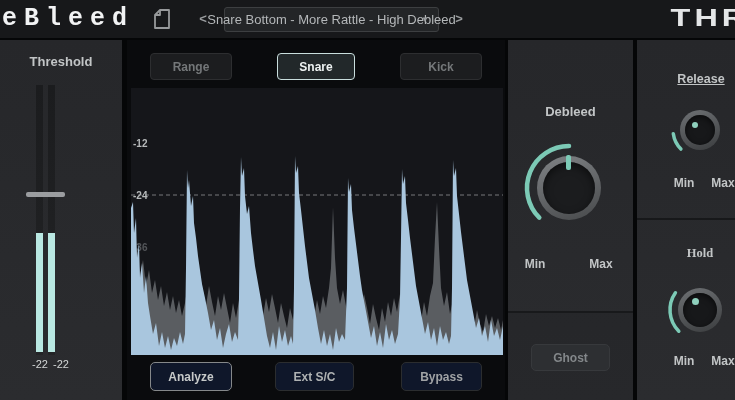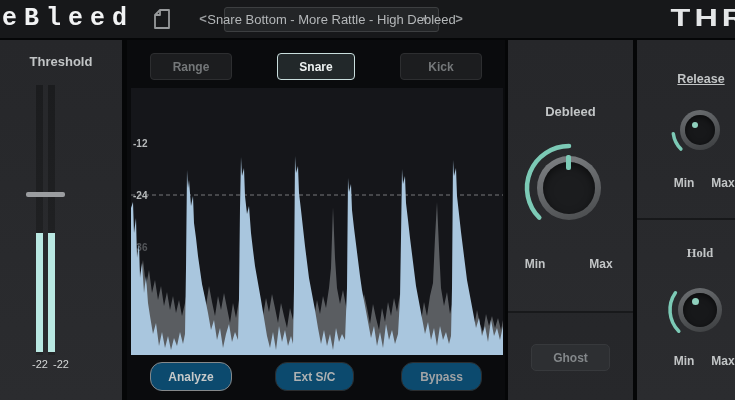--- a/index.html
+++ b/index.html
@@ -53,22 +53,22 @@
   #tab-kick{left:23px;width:80px;}
   #tab-snare{left:150px;width:76px;background:#22282a;border:1.5px solid var(--active-tab-border);color:#eef2f2;}
   #tab-toms{left:273px;width:80px;}
 
   
   #wave-display{left:4px;top:48px;width:372px;height:267px;background:var(--display-bg);}
   #wave-svg{display:block;}
   #wave-svg text{font-family:"Liberation Sans",sans-serif;font-weight:bold;font-size:10px;}
 
   
-  .bot-btn{top:322px;height:27px;border-radius:12px;display:flex;align-items:center;justify-content:center;
-           font-size:12px;font-weight:bold;background:#0c4a6e;}
+  .bot-btn{top:322px;height:27px;border-radius:5px;display:flex;align-items:center;justify-content:center;
+           font-size:12px;font-weight:bold;background:#0f172a;}
   #analyze-btn{left:23px;width:80px;border:1.3px solid #85888a;color:#c6c9c9;}
   #extsc-btn{left:148px;width:77px;border:1px solid #2b2d2f;color:#aeb1b2;}
   #bypass-btn{left:274px;width:79px;border:1px solid #2b2d2f;color:#a0a3a5;text-align:center;}
 
   
   #debleed-title{left:0;top:64px;width:125px;}
   .knob-arc{overflow:visible;}
   .knob-arc path{fill:none;stroke:var(--accent-teal);stroke-linecap:round;}
   #db-arc{left:11px;top:98px;}
   #db-ring{left:29px;top:116px;width:64px;height:64px;border-radius:50%;

